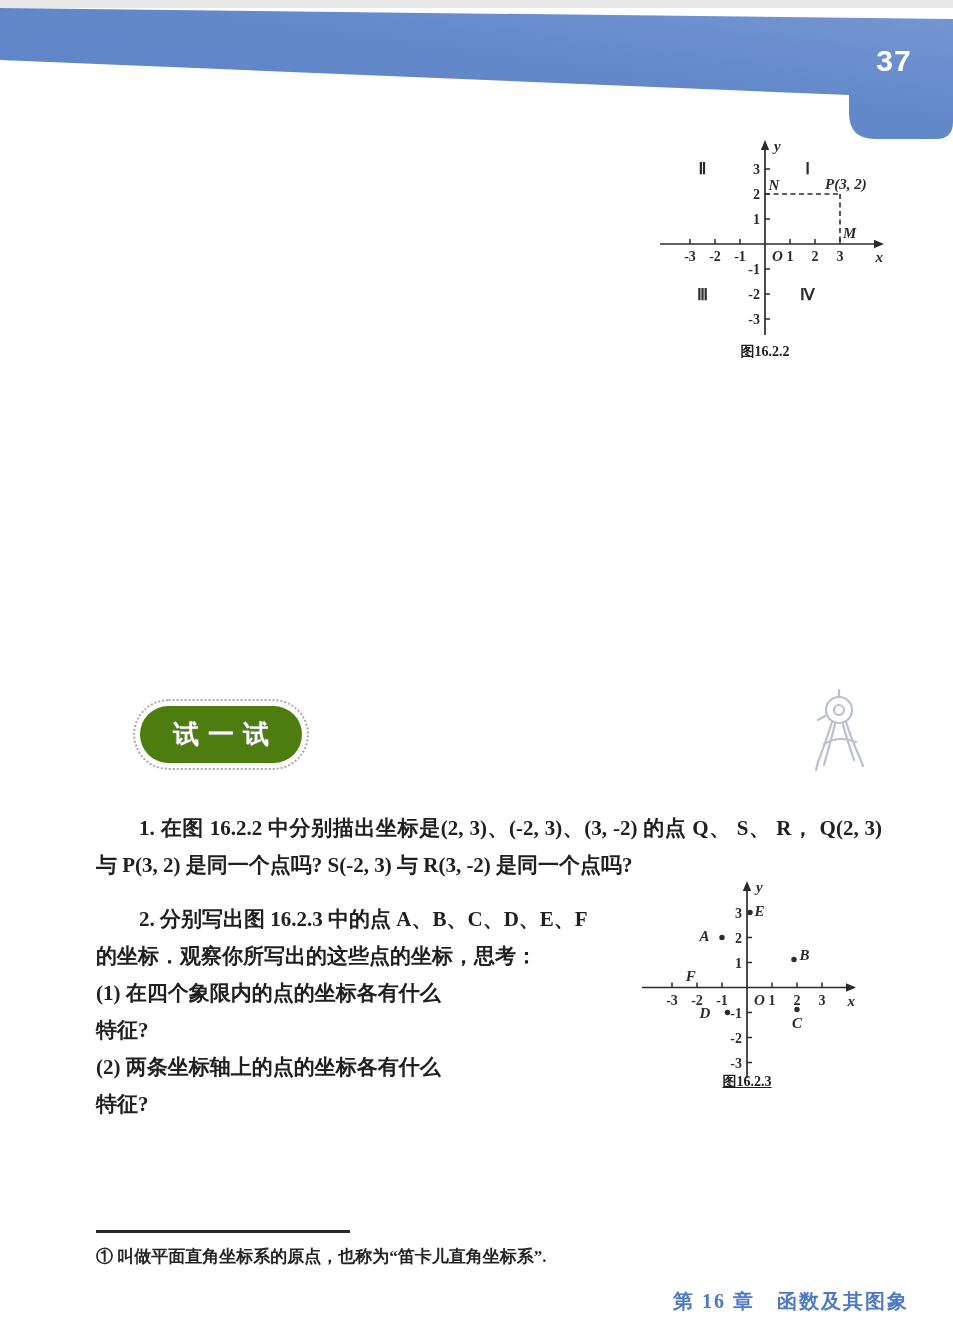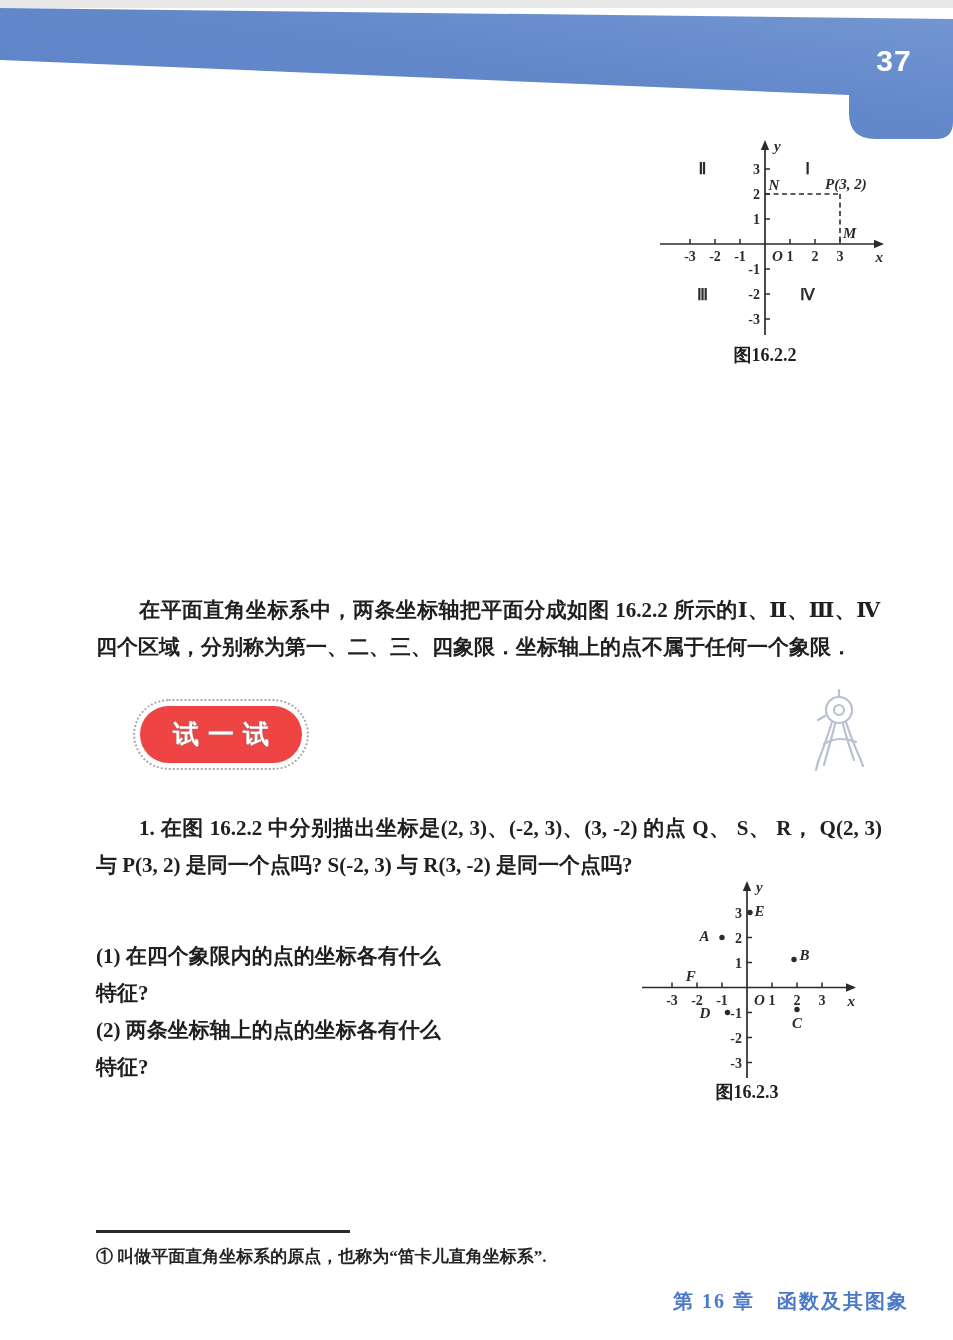--- a/index.html
+++ b/index.html
@@ -25,31 +25,31 @@
   .p2{left:96px; top:399px; width:784px;}
   .p3{left:96px; top:584px; width:784px;}
   .q1{left:96px; top:802px; width:786px;}
   .q2{left:96px; top:893px; width:545px;}
   .fig-float{position:absolute;}
   .fig1{left:660px; top:131px; width:232px; height:236px;}
   .fig2{left:642px; top:872px; width:222px; height:238px;}
   .fig-canvas{position:absolute; left:0; top:0;}
   .fig-caption{
     position:absolute; transform:translateX(-50%);
-    font-size:18px; font-weight:bold; white-space:nowrap; color:#1e1e1e;
+    font-size:14px; font-weight:bold; white-space:nowrap; color:#1e1e1e;
   }
   .tick{font:bold 14px "Liberation Serif",serif; fill:#2b2b2b;}
   .var{font:italic bold 15px "Liberation Serif",serif; fill:#2b2b2b;}
   .quad{font:bold 16px "Liberation Serif",serif; fill:#2b2b2b;}
   .try-outer{
     position:absolute; left:133px; top:691px;
     border:2px dotted #a9a9a9; border-radius:38px; padding:5px;
   }
   .try-badge{
-    background:#ef4444; color:#ffffff; font-weight:bold; font-size:26px;
+    background:#4d7c0f; color:#ffffff; font-weight:bold; font-size:26px;
     letter-spacing:9px; padding:11px 24px 11px 33px; border-radius:32px;
     font-family:"Liberation Sans","DejaVu Sans",sans-serif;
     text-shadow:0 0 2px #7c8584;
     text-align:center;
   }
   .compass{position:absolute; left:800px; top:679px;}
   .footnote-rule{
     position:absolute; left:96px; top:1222px; width:254px;
     border-top:3px solid #2a2a2a;
   }
@@ -119,21 +119,20 @@
           <text x="42.5" y="35" text-anchor="middle" class="quad">Ⅱ</text>
           <text x="42.5" y="161.3" text-anchor="middle" class="quad">Ⅲ</text>
           <text x="147.5" y="161.3" text-anchor="middle" class="quad">Ⅳ</text>
           <text x="165" y="49.5" class="var">P(3, 2)</text>
           <text x="108.5" y="50.5" class="var">N</text>
           <text x="183" y="98.5" class="var">M</text>
         </svg></div>
     <div class="fig-caption" style="left: 105px; top: 204px;">图16.2.2</div>
   </div>
 
-  <p class="para p3">在平面直角坐标系中，两条坐标轴把平面分成如图 16.2.2 所示的Ⅰ、Ⅱ、Ⅲ、Ⅳ四个区域，分别称为第一、二、三、四象限．坐标轴上的点不属于任何一个象限．</p>
 
   <div class="try-outer">
     <div class="try-badge">试一试</div>
   </div>
 
   <svg class="compass" width="80" height="88" viewBox="0 0 80 88">
     <g stroke="#b9c0d1" stroke-width="2.2" fill="none" stroke-linecap="round">
       <line x1="39" y1="3" x2="39" y2="10"></line>
       <circle cx="39" cy="23" r="13"></circle>
       <circle cx="39" cy="23" r="5"></circle>
@@ -188,24 +187,25 @@
           <circle cx="80" cy="57.5" r="2.7" fill="#2b2b2b"></circle>
           <text x="57.5" y="61.2" class="var">A</text>
           <circle cx="152" cy="79.5" r="2.7" fill="#2b2b2b"></circle>
           <text x="157.5" y="79.5" class="var">B</text>
           <text x="43.8" y="100.5" class="var">F</text>
           <circle cx="85.5" cy="132.5" r="2.7" fill="#2b2b2b"></circle>
           <text x="57.5" y="137.5" class="var">D</text>
           <circle cx="155" cy="129.5" r="2.7" fill="#2b2b2b"></circle>
           <text x="150" y="148" class="var">C</text>
         </svg></div>
-    <div class="fig-caption" style="left: 105px; top: 200px;">图16.2.3</div>
+    <div class="fig-caption" style="left: 105px; top: 193px; text-decoration: underline;">图16.2.3</div>
   </div>
 
-  <div class="para q2 pre"><span>
+  <div class="para q2 pre"><span>2. 分别写出图 16.2.3 中的点 A、B、C、D、E、F
+的坐标．观察你所写出的这些点的坐标，思考：</span><span>
 (1) 在四个象限内的点的坐标各有什么
 特征?</span><span>
 (2) 两条坐标轴上的点的坐标各有什么
 特征?</span></div>
 
   <div class="footnote-rule"></div>
   <p class="footnote">① 叫做平面直角坐标系的原点，也称为“笛卡儿直角坐标系”.</p>
 
   <div class="chapter-footer">第 16 章　函数及其图象</div>
 

